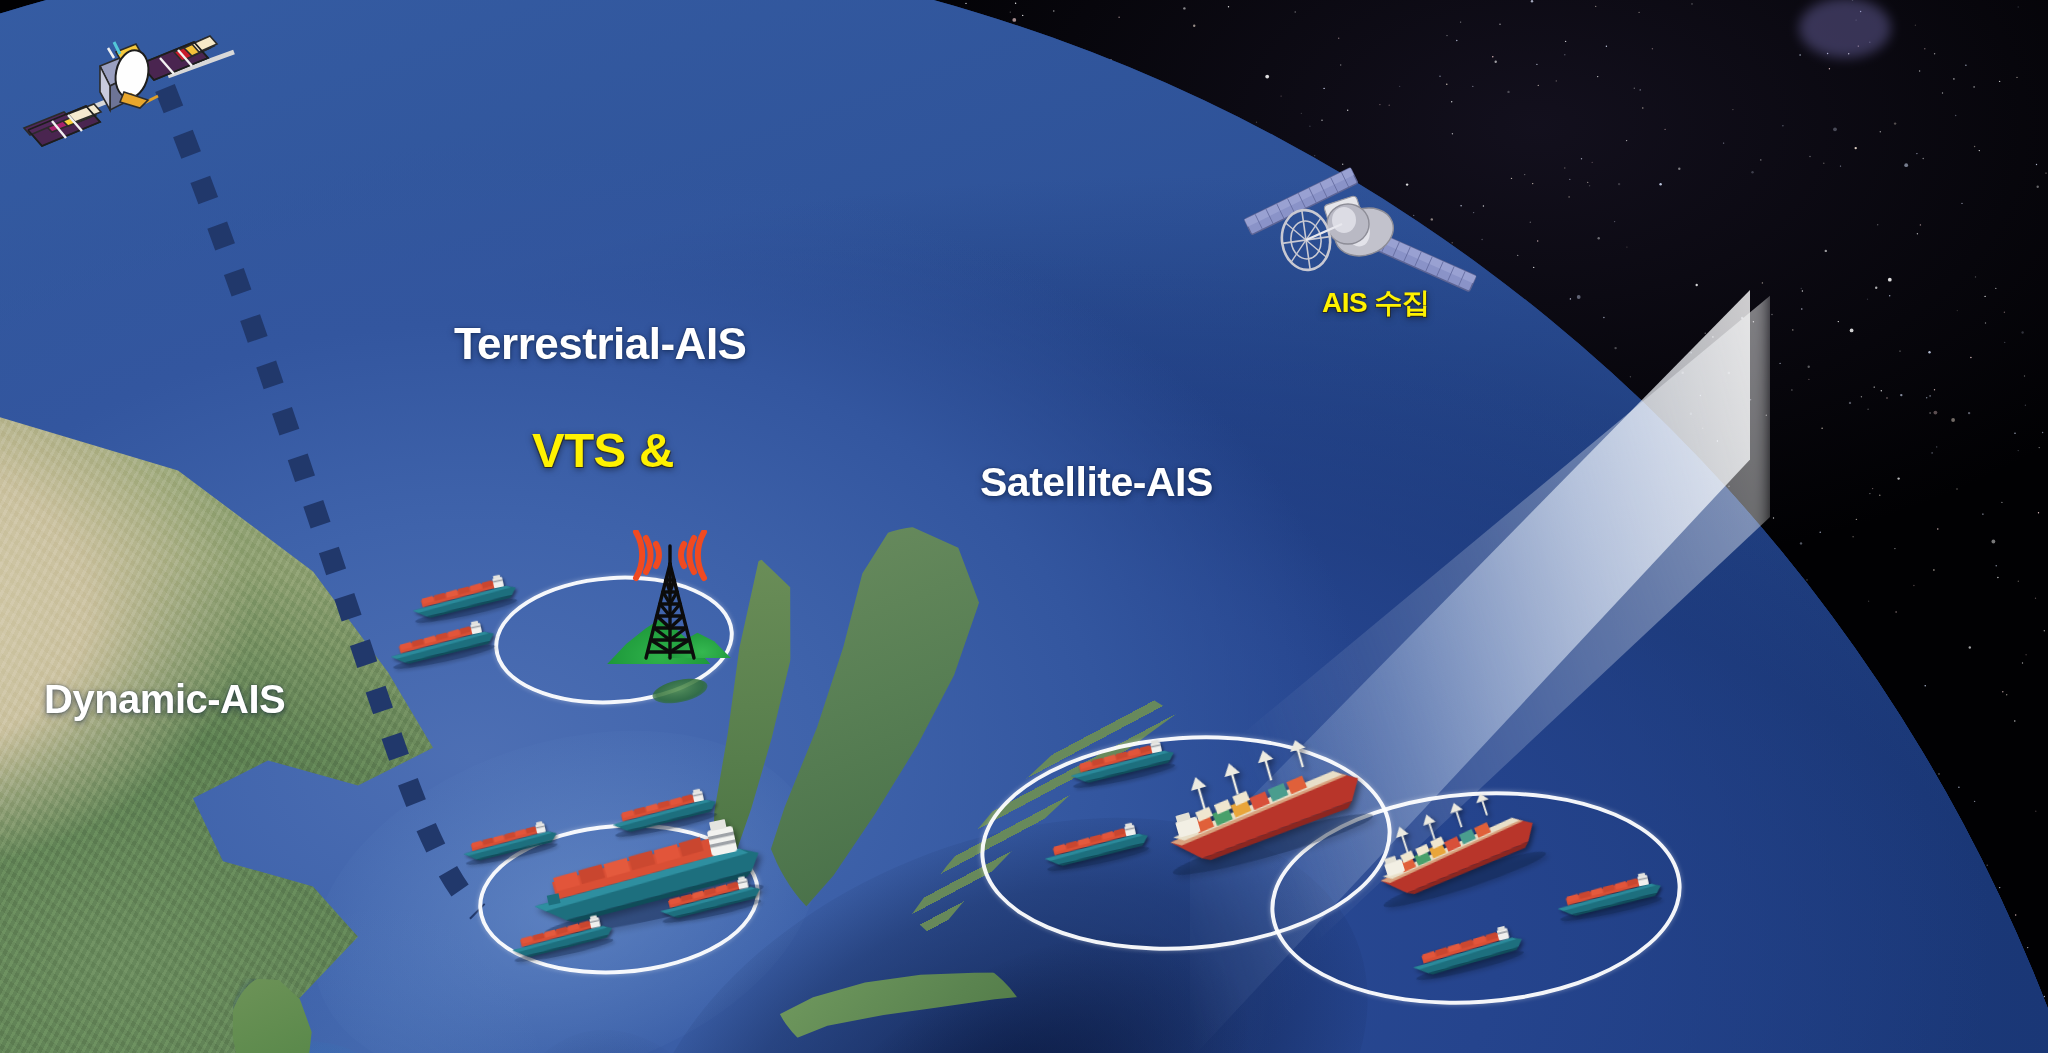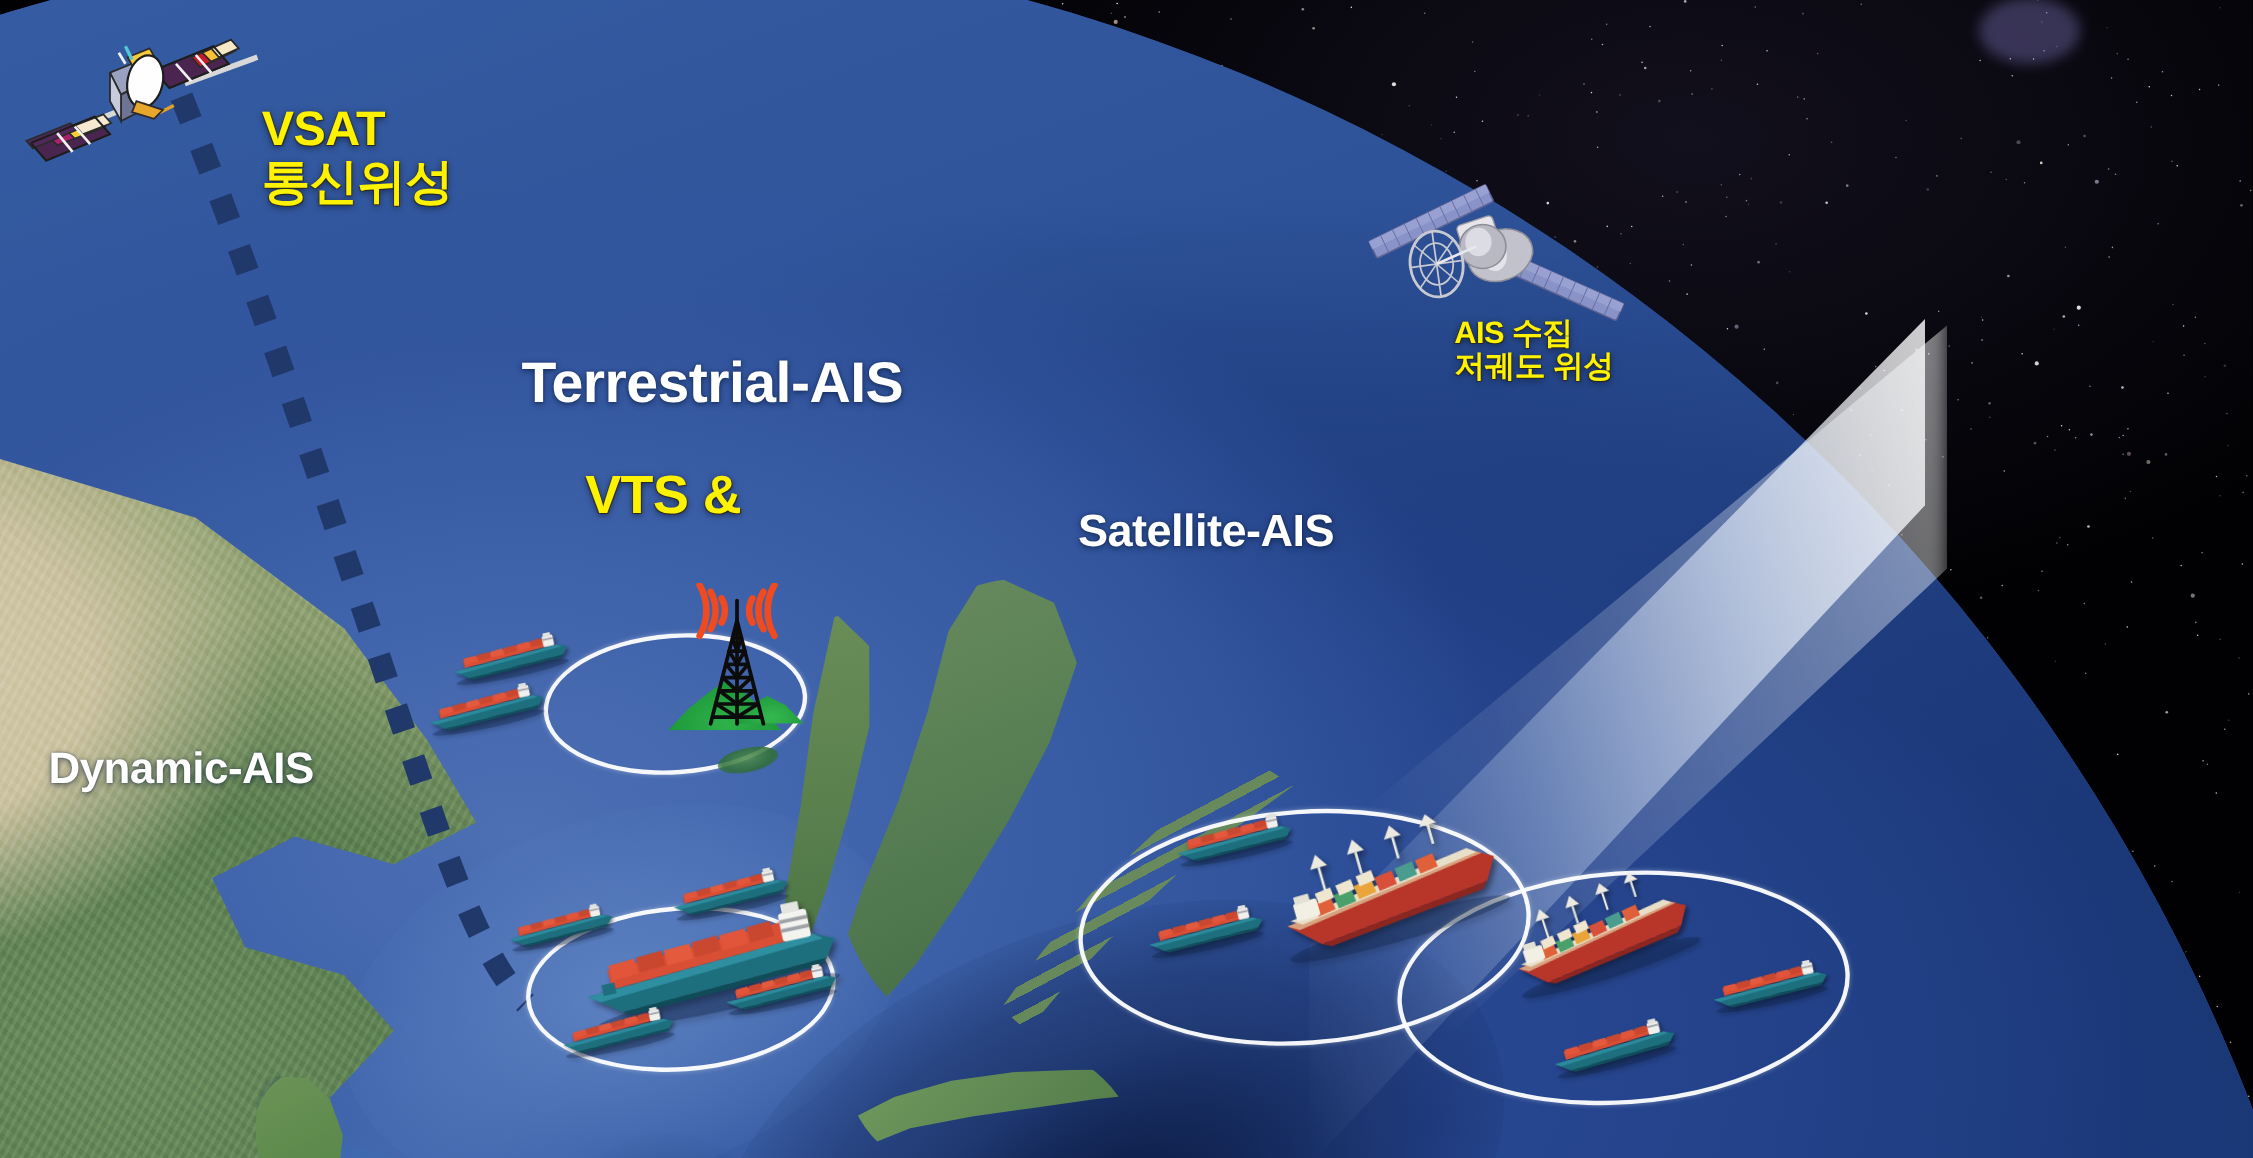--- a/index.html
+++ b/index.html
@@ -209,21 +209,21 @@
   .lbl.white {
     color:#ffffff; font-weight:bold; letter-spacing:-0.5px;
     text-shadow:0 2px 6px rgba(0,20,50,0.55), 0 0 2px rgba(0,20,50,0.5);
   }
   .lbl.yellow {
     color:#fff200; font-weight:bold; letter-spacing:-0.5px;
     text-shadow:1px 1px 0 rgba(40,30,0,0.55), -1px 1px 0 rgba(40,30,0,0.45),
                 0 2px 7px rgba(0,0,0,0.55);
   }
   #label-vsat         { left:238px; top:94px;  font-size:44px; }
-  #label-terrestrial  { left:474px; top:320px; font-size:52px; }
+  #label-terrestrial  { left:454px; top:320px; font-size:44px; }
   #label-vts          { left:532px; top:424px; font-size:49px; }
   #label-satellite    { left:980px; top:460px; font-size:41px; }
   #label-dynamic      { left:44px;  top:678px; font-size:40px; }
   #label-aiscollect   { left:1322px; top:288px; font-size:28px; }
 
   .lbl .l2 { display:block; }
 </style>
 </head>
 <body>
 
@@ -1041,25 +1041,24 @@
           <rect x="132" y="13" width="16" height="9" fill="#c9462f" transform="rotate(-3 132 13)"></rect>
         </g>
         <rect x="150" y="10" width="16" height="16" rx="2" fill="#f0f0ee"></rect>
         <rect x="152" y="6" width="11" height="6" rx="1" fill="#e2e2de"></rect>
         <rect x="150" y="14" width="16" height="2.6" fill="#9fa3a8"></rect>
       </g>
     </svg>
       </div>
     </div>
 
-  <div class="lbl yellow" id="label-vsat"><span>VSAT</span><span class="l2">통신위성</span></div>
 
   <div class="lbl white" id="label-terrestrial">Terrestrial-AIS</div>
 
   <div class="lbl yellow" id="label-vts"><span>VTS &amp;</span></div>
 
   <div class="lbl white" id="label-satellite">Satellite-AIS</div>
 
   <div class="lbl white" id="label-dynamic">Dynamic-AIS</div>
 
-  <div class="lbl yellow" id="label-aiscollect"><span>AIS 수집</span><span class="l2">저궤도 위성</span></div>
+  <div class="lbl yellow" id="label-aiscollect"><span>AIS 수집</span></div>
 
 </div>
 
 </body></html>

